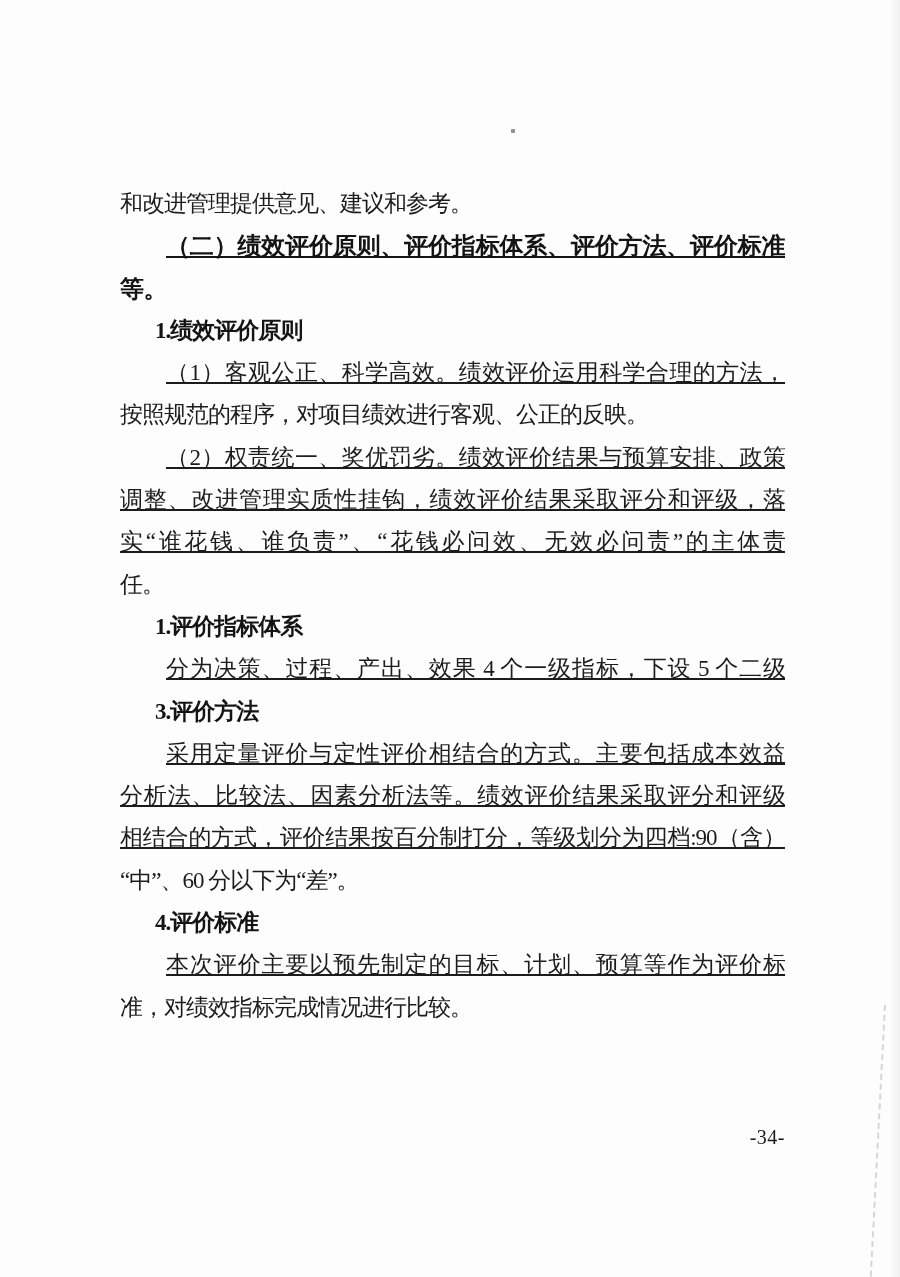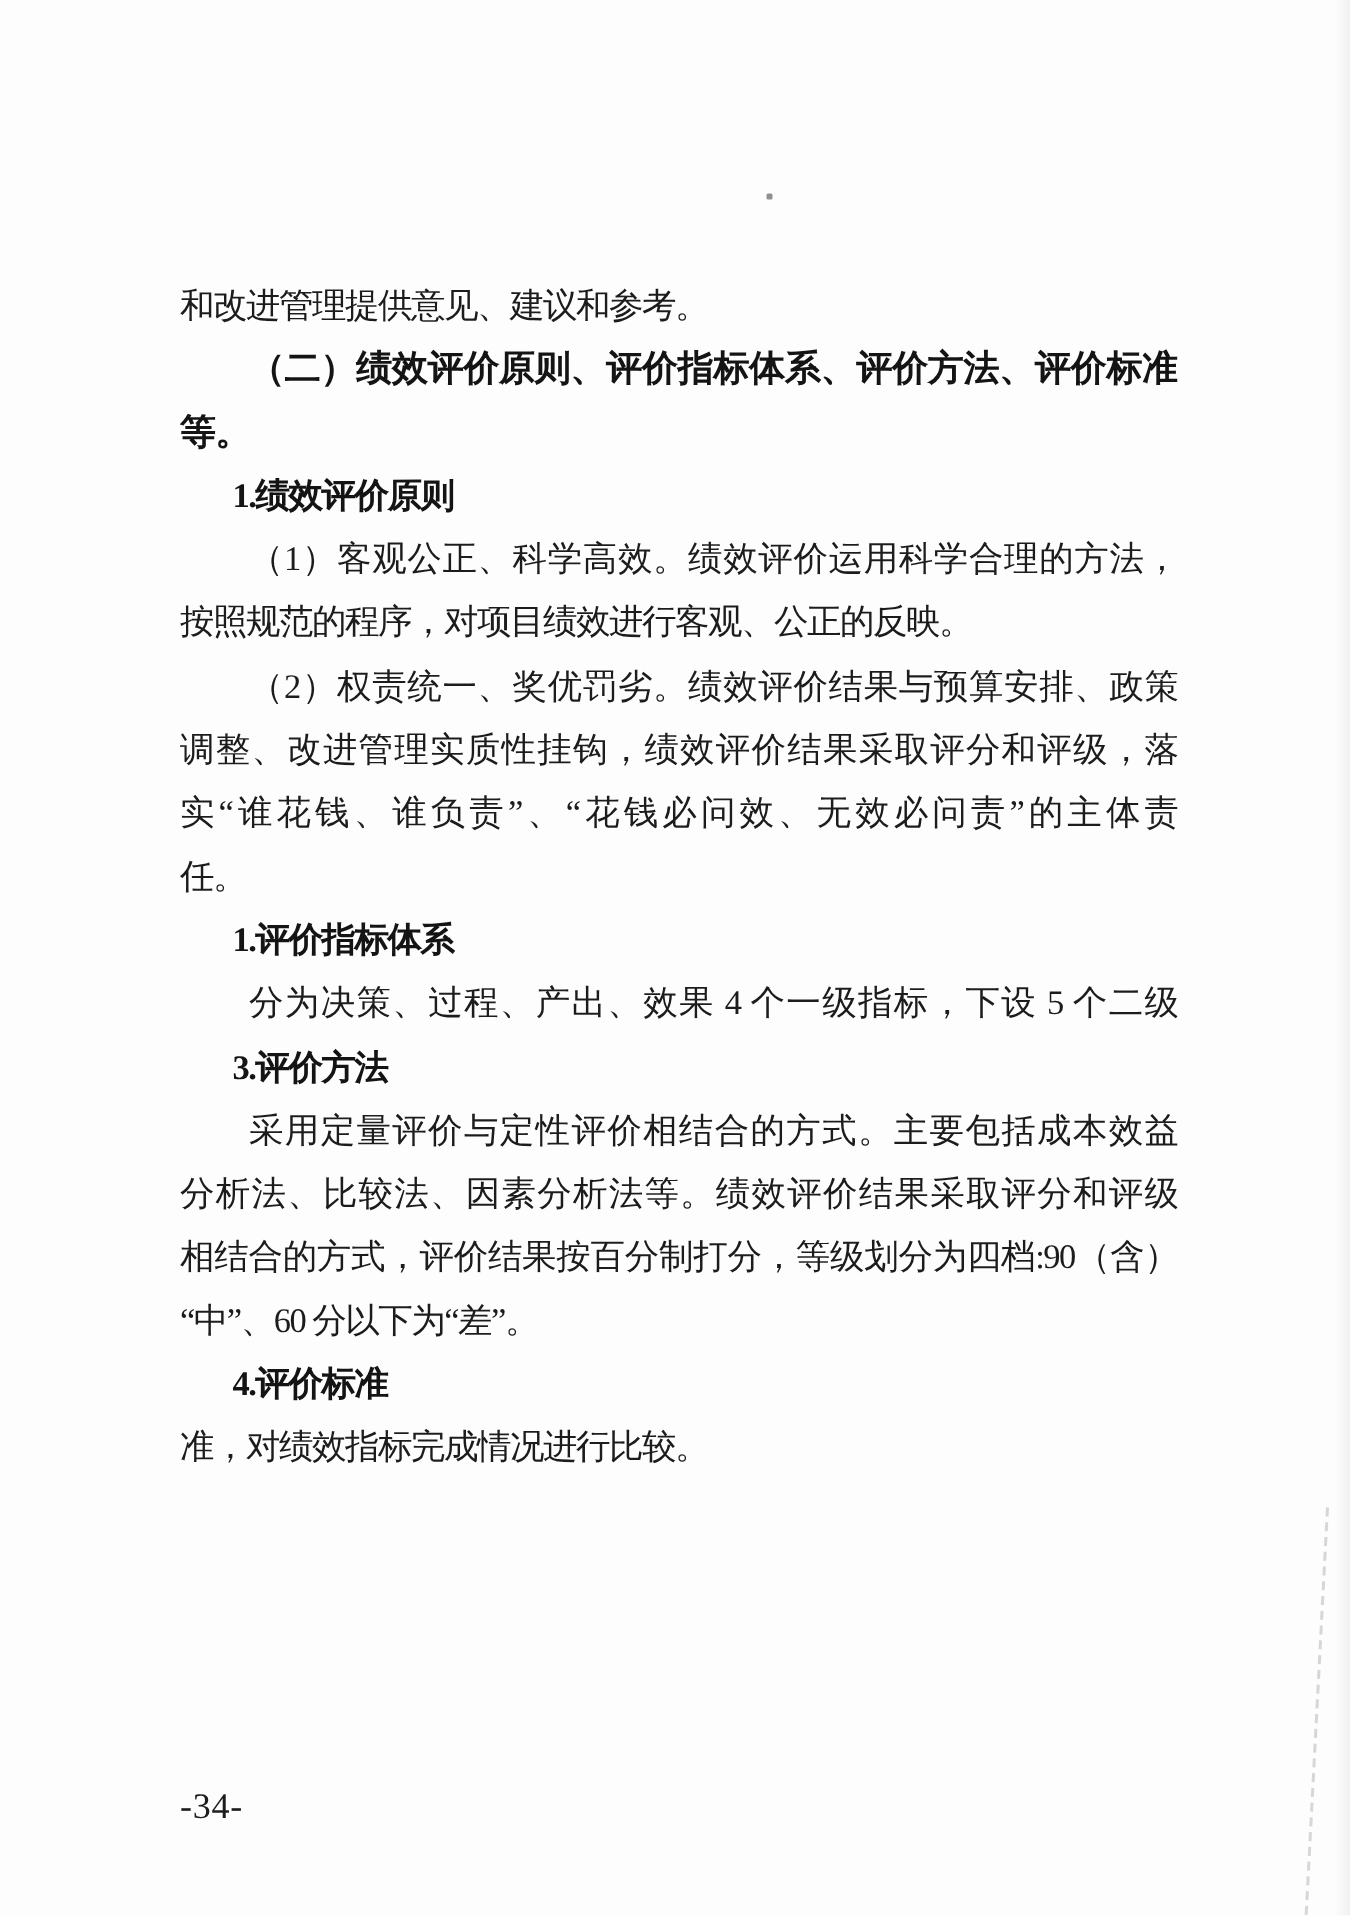--- a/index.html
+++ b/index.html
@@ -36,38 +36,40 @@
     font-size: 23px;
     letter-spacing: -1px;
     white-space: nowrap;
     overflow: hidden;
   }
   .line.justify {
     white-space: normal;
     text-align: justify;
     text-align-last: justify;
     text-justify: inter-character;
+    text-decoration: underline;
   }
   .line.h2 {
     font-weight: bold;
     font-size: 24px;
     letter-spacing: -0.5px;
     color: #141414;
   }
   .line.h3 {
     font-weight: bold;
     font-size: 23px;
     color: #141414;
   }
   .page-number {
     position: absolute;
     left: 120px;
-    top: 1190px;
+    top: 1122px;
     width: 665px;
-    font-size: 24px;
+    text-align: right;
+    font-size: 20px;
     letter-spacing: 0.5px;
     line-height: 30px;
   }
   .speck {
     position: absolute;
     left: 511px;
     top: 129px;
     width: 4px;
     height: 4px;
     background: #909090;
@@ -101,20 +103,21 @@
     <div class="line justify">实“谁花钱、谁负责”、“花钱必问效、无效必问责”的主体责</div>
     <div class="line">任。</div>
     <div class="line h3" style="text-indent: 35px;">1.评价指标体系</div>
     <div class="line justify" style="text-indent: 46px;">分为决策、过程、产出、效果 4 个一级指标，下设 5 个二级</div>
     <div class="line h3" style="text-indent: 35px;">3.评价方法</div>
     <div class="line justify" style="text-indent: 46px;">采用定量评价与定性评价相结合的方式。主要包括成本效益</div>
     <div class="line justify">分析法、比较法、因素分析法等。绩效评价结果采取评分和评级</div>
     <div class="line justify">相结合的方式，评价结果按百分制打分，等级划分为四档:90（含）</div>
     <div class="line">“中”、60 分以下为“差”。</div>
     <div class="line h3" style="text-indent: 35px;">4.评价标准</div>
+    <div class="line justify" style="text-indent: 46px;">本次评价主要以预先制定的目标、计划、预算等作为评价标</div>
     <div class="line">准，对绩效指标完成情况进行比较。</div>
   </main>
 
 <div class="page-number">-34-</div>
 
 <div class="speck"></div>
 
 <div class="scan-edge-line"></div>
 
 <div class="page-edge-shade"></div>

